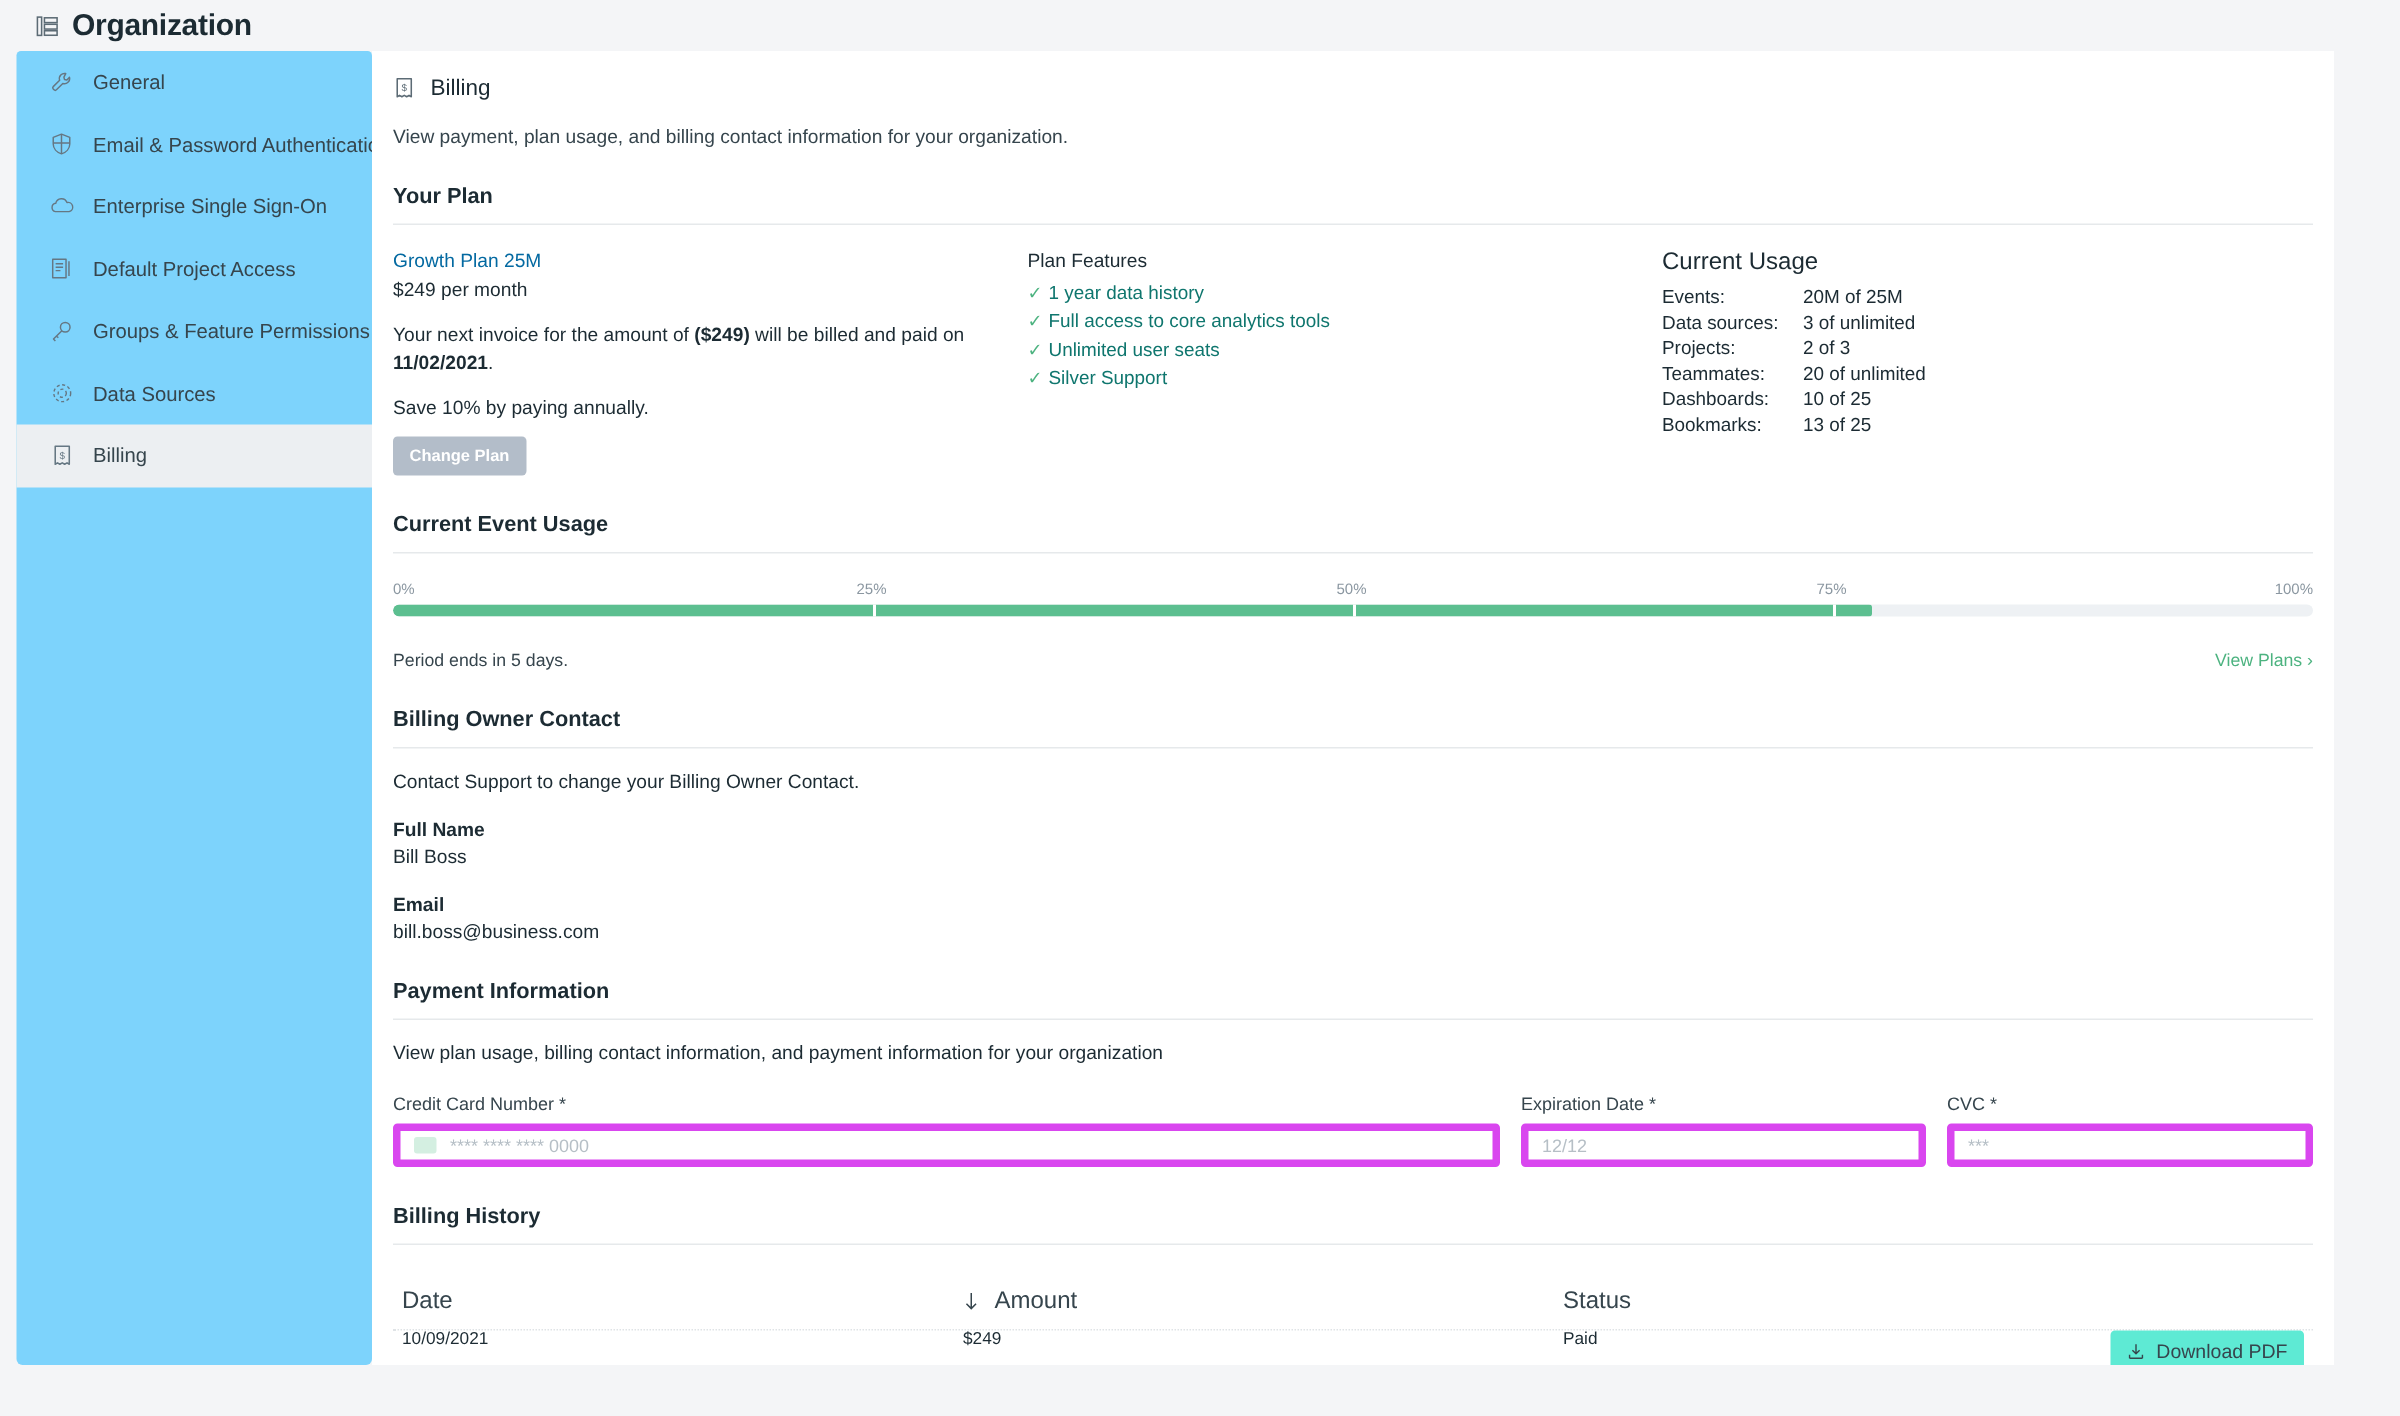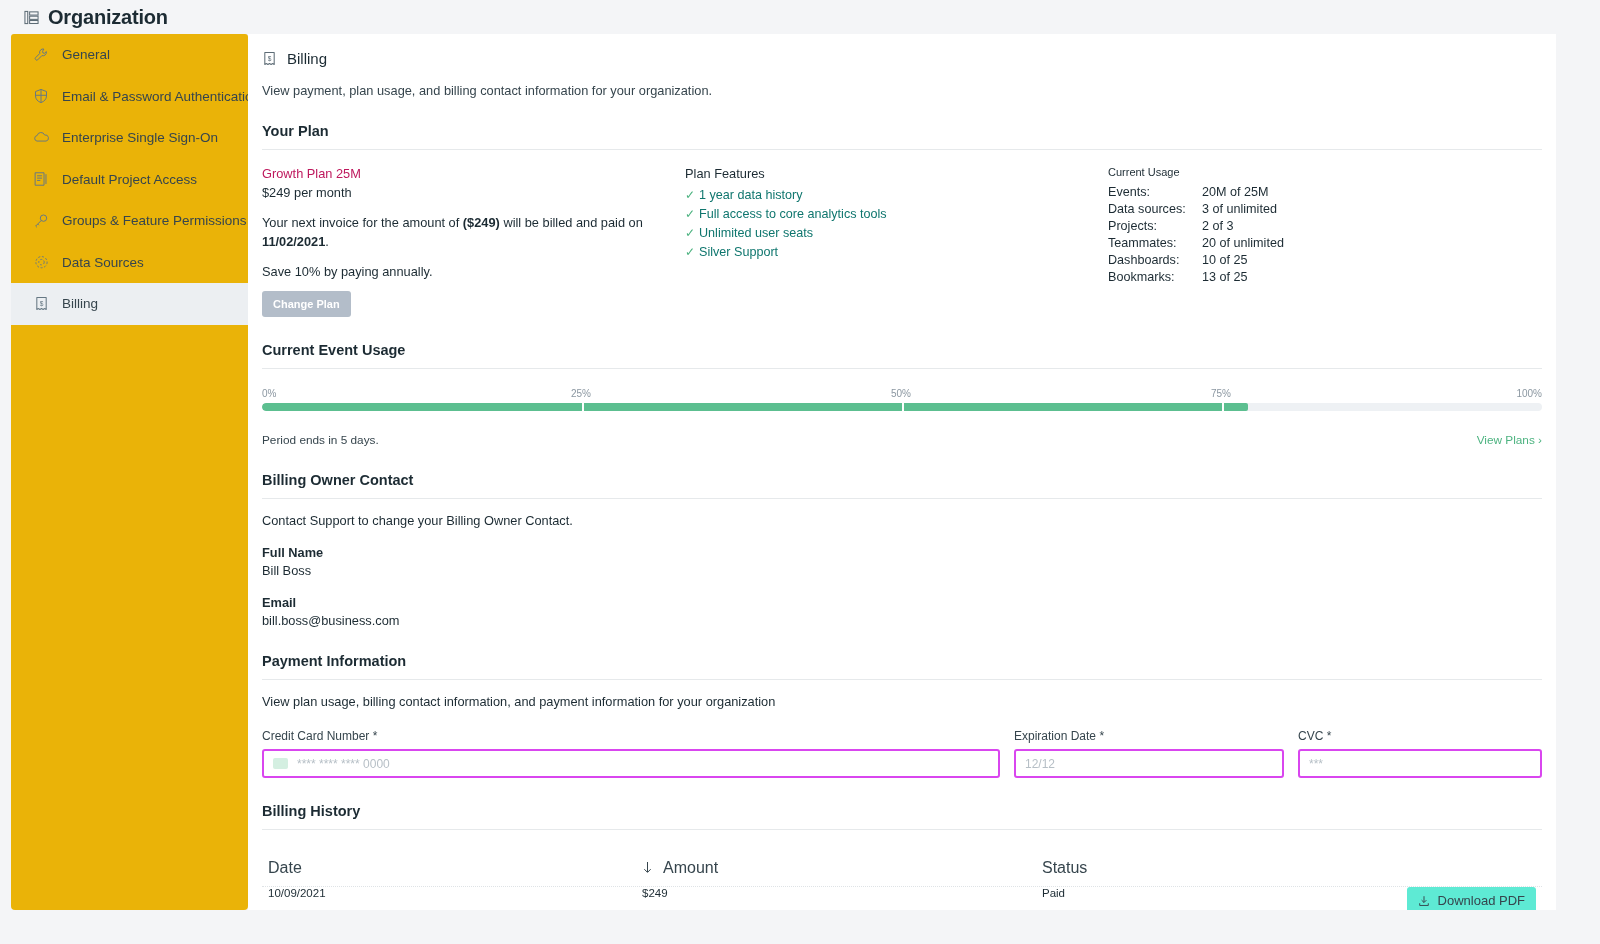--- a/index.html
+++ b/index.html
@@ -27,21 +27,21 @@
   .app-header .hdr-icon { margin-right: 9px; display: flex; align-items: center; }
   .app-header .hdr-title {
     font-size: 20px; font-weight: bold; color: #1c2b33;
     letter-spacing: -0.2px;
   }
 
   
   .sidebar {
     position: absolute; left: 11px; top: 34px;
     width: 237px; height: 876px;
-    background: #eab308;
+    background: #7dd3fc;
     border-radius: 3px 3px 4px 4px;
   }
   .nav-item {
     display: flex; align-items: center;
     height: 41.5px;
     padding-left: 21px;
     cursor: pointer;
   }
   .nav-item.selected { background: #eceff2; }
   .nav-ico {
@@ -90,21 +90,21 @@
 
   
   .plan-grid {
     display: flex;
     margin-top: 16px;
   }
   .plan-col-a { width: 423px; }
   .plan-col-b { width: 423px; }
   .plan-col-c { flex: 1; }
 
-  .plan-name { font-size: 12.8px; color: #be185d; }
+  .plan-name { font-size: 12.8px; color: #0369a1; }
   .plan-price { font-size: 12.8px; color: #1c2b33; margin-top: 4px; }
   .plan-invoice {
     font-size: 12.8px; color: #1c2b33; margin-top: 13px;
     line-height: 1.5; max-width: 390px;
   }
   .plan-invoice b { font-weight: bold; }
   .plan-save { font-size: 12.8px; color: #1c2b33; margin-top: 13px; }
   .change-plan-btn {
     margin-top: 12px;
     display: inline-block;
@@ -119,21 +119,21 @@
   .feat-title { font-size: 12.8px; color: #1c2b33; }
   .feat-list { margin-top: 6px; }
   .feat-row { display: flex; align-items: flex-start; margin-top: 2px; }
   .feat-check {
     color: #4db380; font-size: 12px;
     width: 14px; flex: 0 0 14px;
     line-height: 17px;
   }
   .feat-text { font-size: 12.6px; color: #0f766e; line-height: 17px; }
 
-  .usage-title { font-size: 11px; color: #1c2b33; }
+  .usage-title { font-size: 16px; color: #1c2b33; }
   .usage-list { margin-top: 6px; }
   .usage-row { display: flex; line-height: 17px; }
   .usage-k { width: 94px; font-size: 12.6px; color: #1c2b33; }
   .usage-v { font-size: 12.6px; color: #1c2b33; }
 
   
   .prog-wrap { margin-top: 19px; position: relative; height: 28px; }
   .prog-ticks { position: relative; height: 12px; }
   .tick-lbl {
     position: absolute; top: 0;
@@ -165,21 +165,21 @@
   .fld-value { font-size: 12.8px; color: #1c2b33; margin-top: 3px; }
 
   
   .form-row { display: flex; margin-top: 20px; gap: 14px; }
   .fg-cc { width: 738px; }
   .fg-exp { width: 270px; }
   .fg-cvc { flex: 1; }
   .inp-label { font-size: 12px; color: #36454d; margin-bottom: 6px; }
   .inp-box {
     height: 29px;
-    border: 2px solid #d946ef; border-radius: 3px;
+    border: 5px solid #d946ef; border-radius: 3px;
     background: #fff;
     display: flex; align-items: center;
     padding: 0 9px;
     cursor: text;
   }
   .cc-icon {
     width: 15px; height: 11px; border-radius: 2px;
     background: #d4efe1;
     margin-right: 9px; flex: 0 0 15px;
   }

